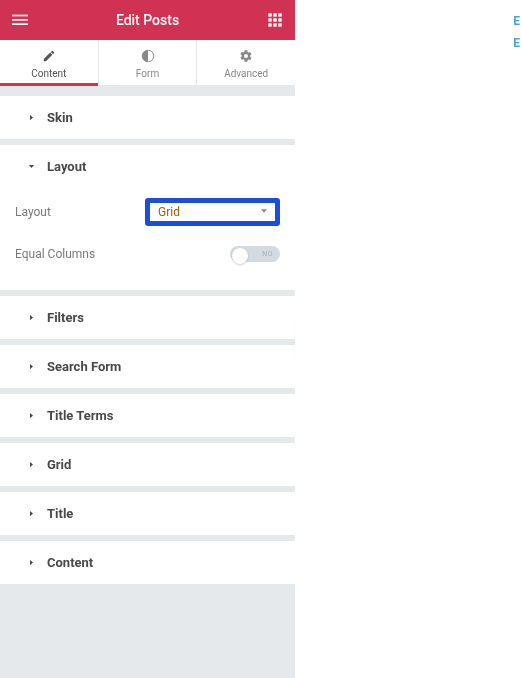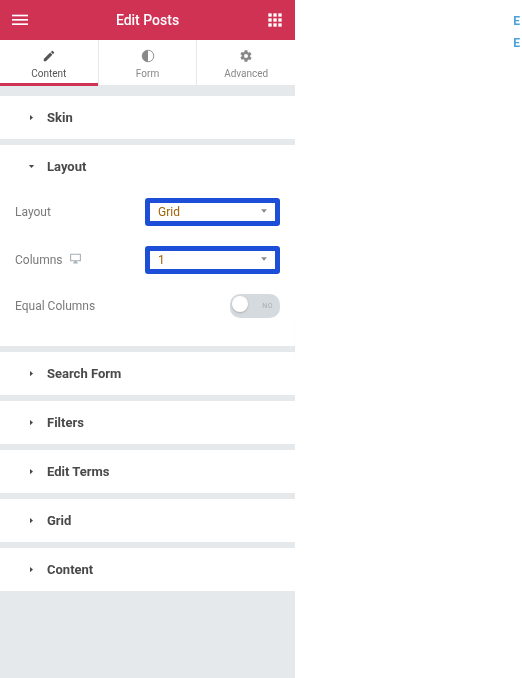--- a/index.html
+++ b/index.html
@@ -161,21 +161,21 @@
   .select-caret {
     position: absolute;
     right: 6px;
     top: 50%;
     transform: translateY(-50%);
     pointer-events: none;
   }
   .select-caret svg { fill: #888; width: 10px; height: 10px; }
   .toggle {
     width: 50px;
-    height: 24px;
+    height: 16px;
     background: #d5dadf;
     border-radius: 10px;
     position: relative;
     cursor: pointer;
     display: flex;
     align-items: center;
     justify-content: flex-end;
     padding-right: 7px;
     font-size: 7px;
     color: #a4afb7;
@@ -295,95 +295,87 @@
           <div class="select">
             <span>Grid</span>
             <span class="select-caret">
               <svg viewBox="0 0 24 24">
                   <path d="M5 8l7 8 7-8z"></path>
                 </svg>
             </span>
           </div>
         </div>
 
-        <div class="control-row">
-          <div class="control-label">
-            <span>Columns</span>
-            <span class="responsive-icon">
-              <svg viewBox="0 0 24 24">
-                  <path d="M21 3H3a1 1 0 0 0-1 1v12a1 1 0 0 0 1 1h7v2H8v2h8v-2h-2v-2h7a1 1 0 0 0 1-1V4a1 1 0 0 0-1-1zm-1 12H4V5h16v10z"></path>
-                </svg>
-            </span>
-          </div>
-          <div class="select">
-            <span>1</span>
-            <span class="select-caret">
-              <svg viewBox="0 0 24 24">
-                  <path d="M5 8l7 8 7-8z"></path>
-                </svg>
-            </span>
-          </div>
-        </div>
 
         <div class="control-row">
           <div class="control-label">Equal Columns</div>
           <div class="toggle">
             <div class="toggle-knob"></div>
             <span>NO</span>
           </div>
         </div>
 
       </div>
     </div>
 
 
     <div class="section">
       <div class="section-header">
         <span class="caret">
             <svg viewBox="0 0 24 24">
               <path d="M8 5l8 7-8 7z"></path>
             </svg>
           </span>
+        <span>Filters</span>
+      </div>
+    </div>
+
+    <div class="section">
+      <div class="section-header">
+        <span class="caret">
+            <svg viewBox="0 0 24 24">
+              <path d="M8 5l8 7-8 7z"></path>
+            </svg>
+          </span>
         <span>Search Form</span>
       </div>
     </div>
 
     <div class="section">
       <div class="section-header">
         <span class="caret">
             <svg viewBox="0 0 24 24">
               <path d="M8 5l8 7-8 7z"></path>
             </svg>
           </span>
-        <span>Filters</span>
-      </div>
-    </div>
-
-    <div class="section">
-      <div class="section-header">
-        <span class="caret">
-            <svg viewBox="0 0 24 24">
-              <path d="M8 5l8 7-8 7z"></path>
-            </svg>
-          </span>
-        <span>Edit Terms</span>
+        <span>Title Terms</span>
       </div>
     </div>
 
     <div class="section">
       <div class="section-header">
         <span class="caret">
             <svg viewBox="0 0 24 24">
               <path d="M8 5l8 7-8 7z"></path>
             </svg>
           </span>
         <span>Grid</span>
       </div>
     </div>
 
+    <div class="section">
+      <div class="section-header">
+        <span class="caret">
+            <svg viewBox="0 0 24 24">
+              <path d="M8 5l8 7-8 7z"></path>
+            </svg>
+          </span>
+        <span>Title</span>
+      </div>
+    </div>
 
     <div class="section">
       <div class="section-header">
         <span class="caret">
             <svg viewBox="0 0 24 24">
               <path d="M8 5l8 7-8 7z"></path>
             </svg>
           </span>
         <span>Content</span>
       </div>

